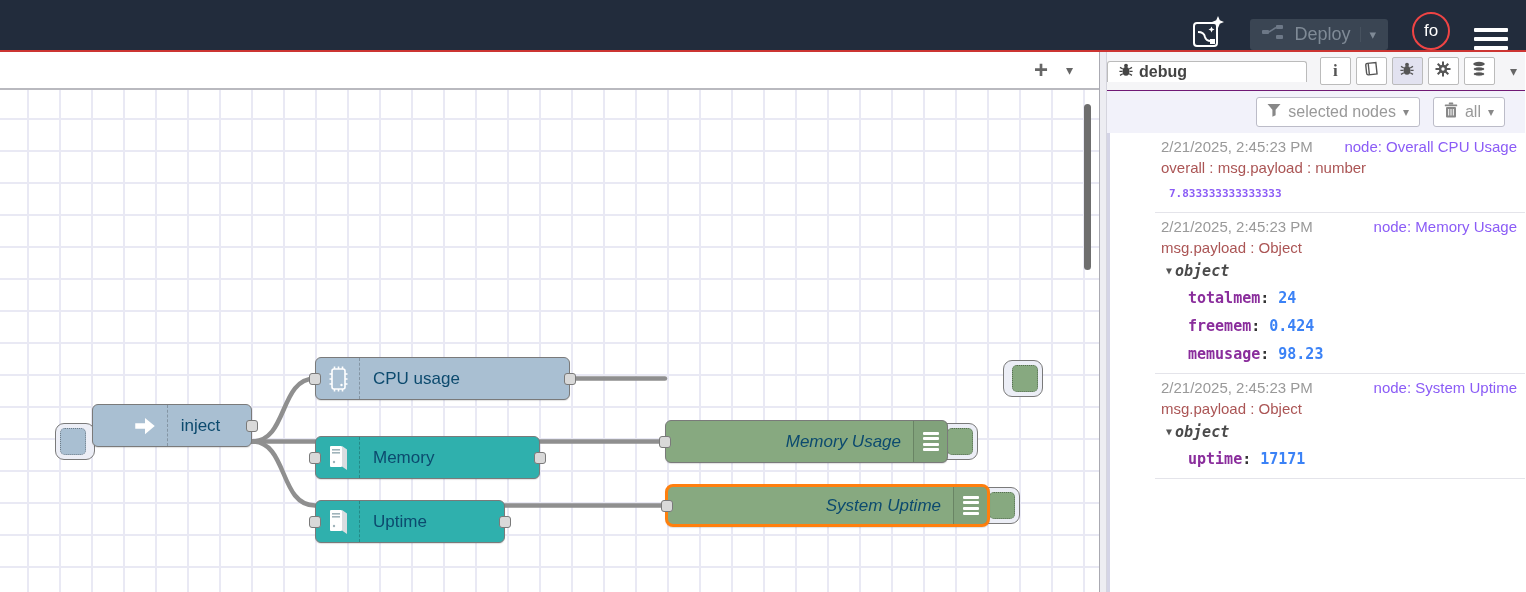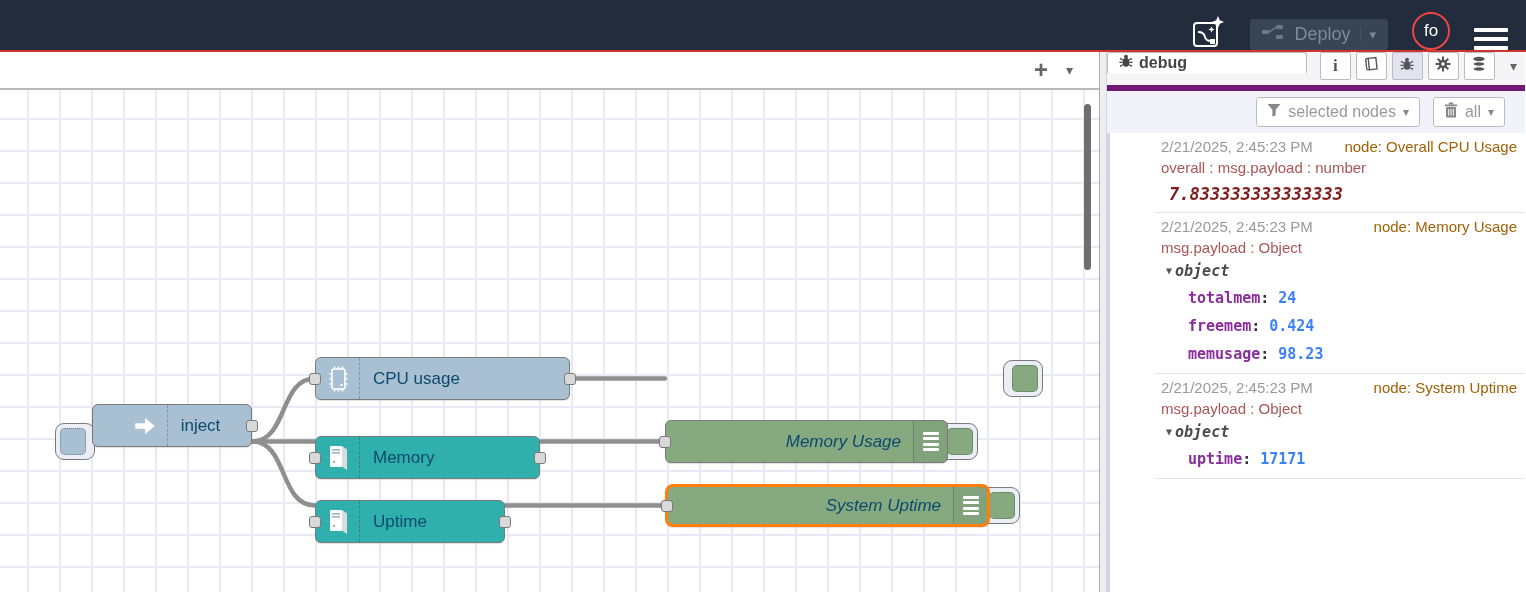--- a/index.html
+++ b/index.html
@@ -65,22 +65,22 @@
   .shell .inner { position:absolute; top:4px; bottom:4px; width:26px; border-radius:5px;
                   border:1px dotted rgba(0,0,0,0.35); }
   .shell.left  .inner { left:4px;  background:#a9bfd2; }
   .shell.right .inner { right:4px; background:#87a980; }
 
   
   #separator { width:7px; background:#ededf2; border-right:1px solid #d5d5de; }
 
   
   #sidebar { width:418px; display:flex; flex-direction:column; background:#fff; }
-  #tab-bar { height:39px; background:#f5f5f7; border-bottom:6px solid #701a75;
-             display:flex; align-items:flex-start; padding-right:8px; }
+  #tab-bar { height:39px; background:#f5f5f7; border-bottom:1px solid #701a75;
+             display:flex; align-items:center; padding-right:8px; }
   #debug-tab { width:200px; background:#fff; border:1px solid #bbb; border-bottom:none;
                border-radius:3px 3px 0 0; display:flex; align-items:center; gap:5px;
                padding-left:10px; margin-bottom:-1px; }
   #debug-tab .tab-label { font-weight:bold; font-size:16px; color:#444; }
   #tab-icons { flex:1; display:flex; align-items:center; justify-content:flex-end; gap:5px; }
   .icon-btn { width:31px; height:28px; background:#fff; border:1px solid #bbb; border-radius:2px;
               display:flex; align-items:center; justify-content:center; color:#555; }
   .icon-btn.active { background:#e2e2f0; }
   .info-glyph { font-family:"Liberation Serif", serif; font-weight:bold; font-size:17px; }
   #sidebar-chevron { margin-left:10px; color:#666; font-size:14px; }
@@ -88,24 +88,24 @@
   #filter-bar { height:42px; background:#f2f2fa; display:flex; align-items:center;
                 justify-content:flex-end; gap:13px; padding-right:20px; }
   .fbtn { height:30px; background:#fff; border:1px solid #bcbcc8; border-radius:3px;
           display:flex; align-items:center; gap:7px; padding:0 10px; color:#999; font-size:16px; }
   .fbtn .chev { font-size:12px; color:#888; }
 
   #messages { flex:1; background:#fff; border-left:3px solid #d4d4e6; overflow:hidden;padding-left:45px; }
   .msg { padding:3px 8px 5px 6px; border-bottom:1px solid #e4e4ea; }
   .msg-head { display:flex; justify-content:space-between; font-size:15px; line-height:21px; }
   .msg-ts { color:#999; }
-  .msg-src { color:#a16207; }
+  .msg-src { color:#8b5cf6; }
   .msg-meta { color:#ab5555; font-size:15px; line-height:21px; }
   .mono { font-family:"DejaVu Sans Mono", monospace; }
-  .msg-value { color:#7f1d1d; font-size:17px; font-weight:600; padding:5px 0 2px 8px; line-height:22px;font-style:italic; }
+  .msg-value { color:#8b5cf6; font-size:11px; font-weight:600; padding:5px 0 2px 8px; line-height:22px; }
   .obj-row { padding-left:5px; line-height:26px; font-size:15px; color:#4a4a4a;
              font-weight:600; font-style:italic; }
   .obj-caret { font-style:normal; font-size:10px; color:#555; margin-right:3px; vertical-align:2px; }
   .prop { padding-left:27px; line-height:28px; font-size:15px; font-weight:600; }
   .prop .key { color:#8a2d9c; }
   .prop .key::after { content:":"; color:#333; }
   .prop .val { color:#3b82f6; margin-left:9px; }
 </style>
 </head>
 <body>

